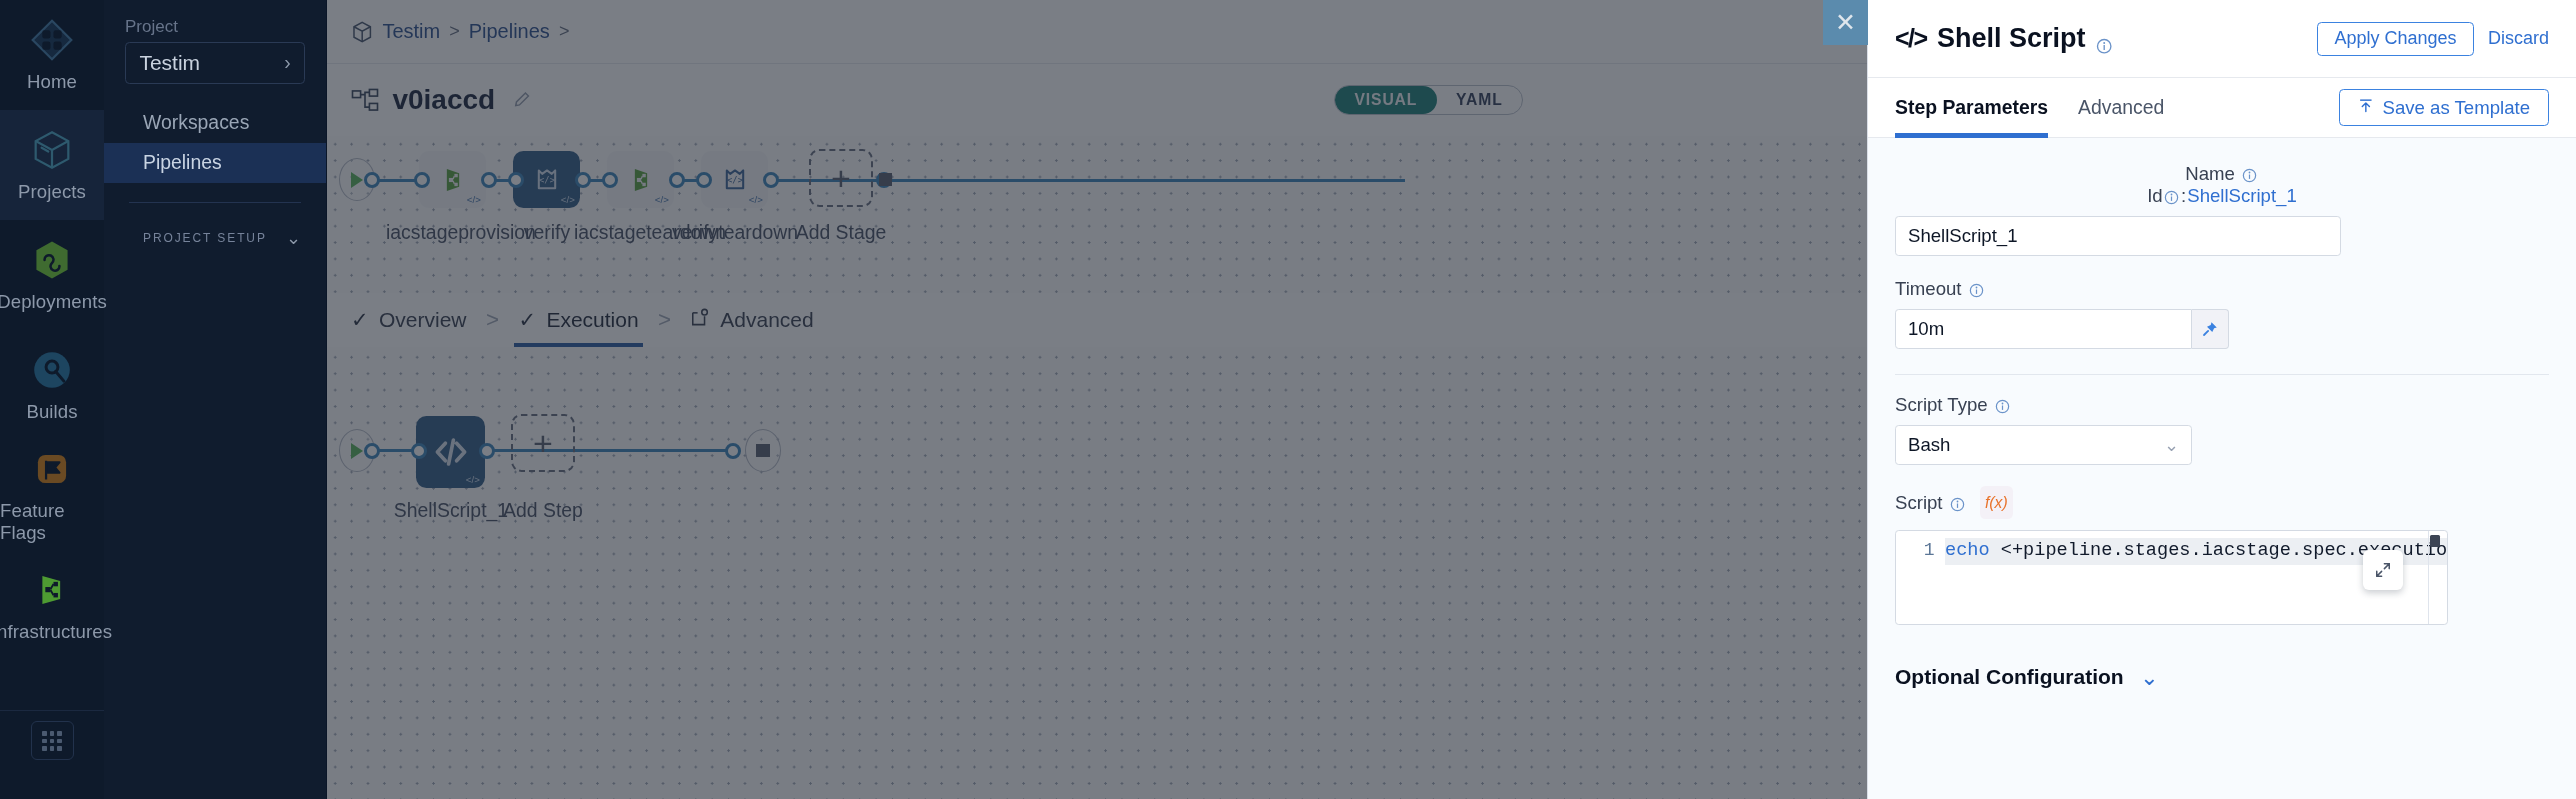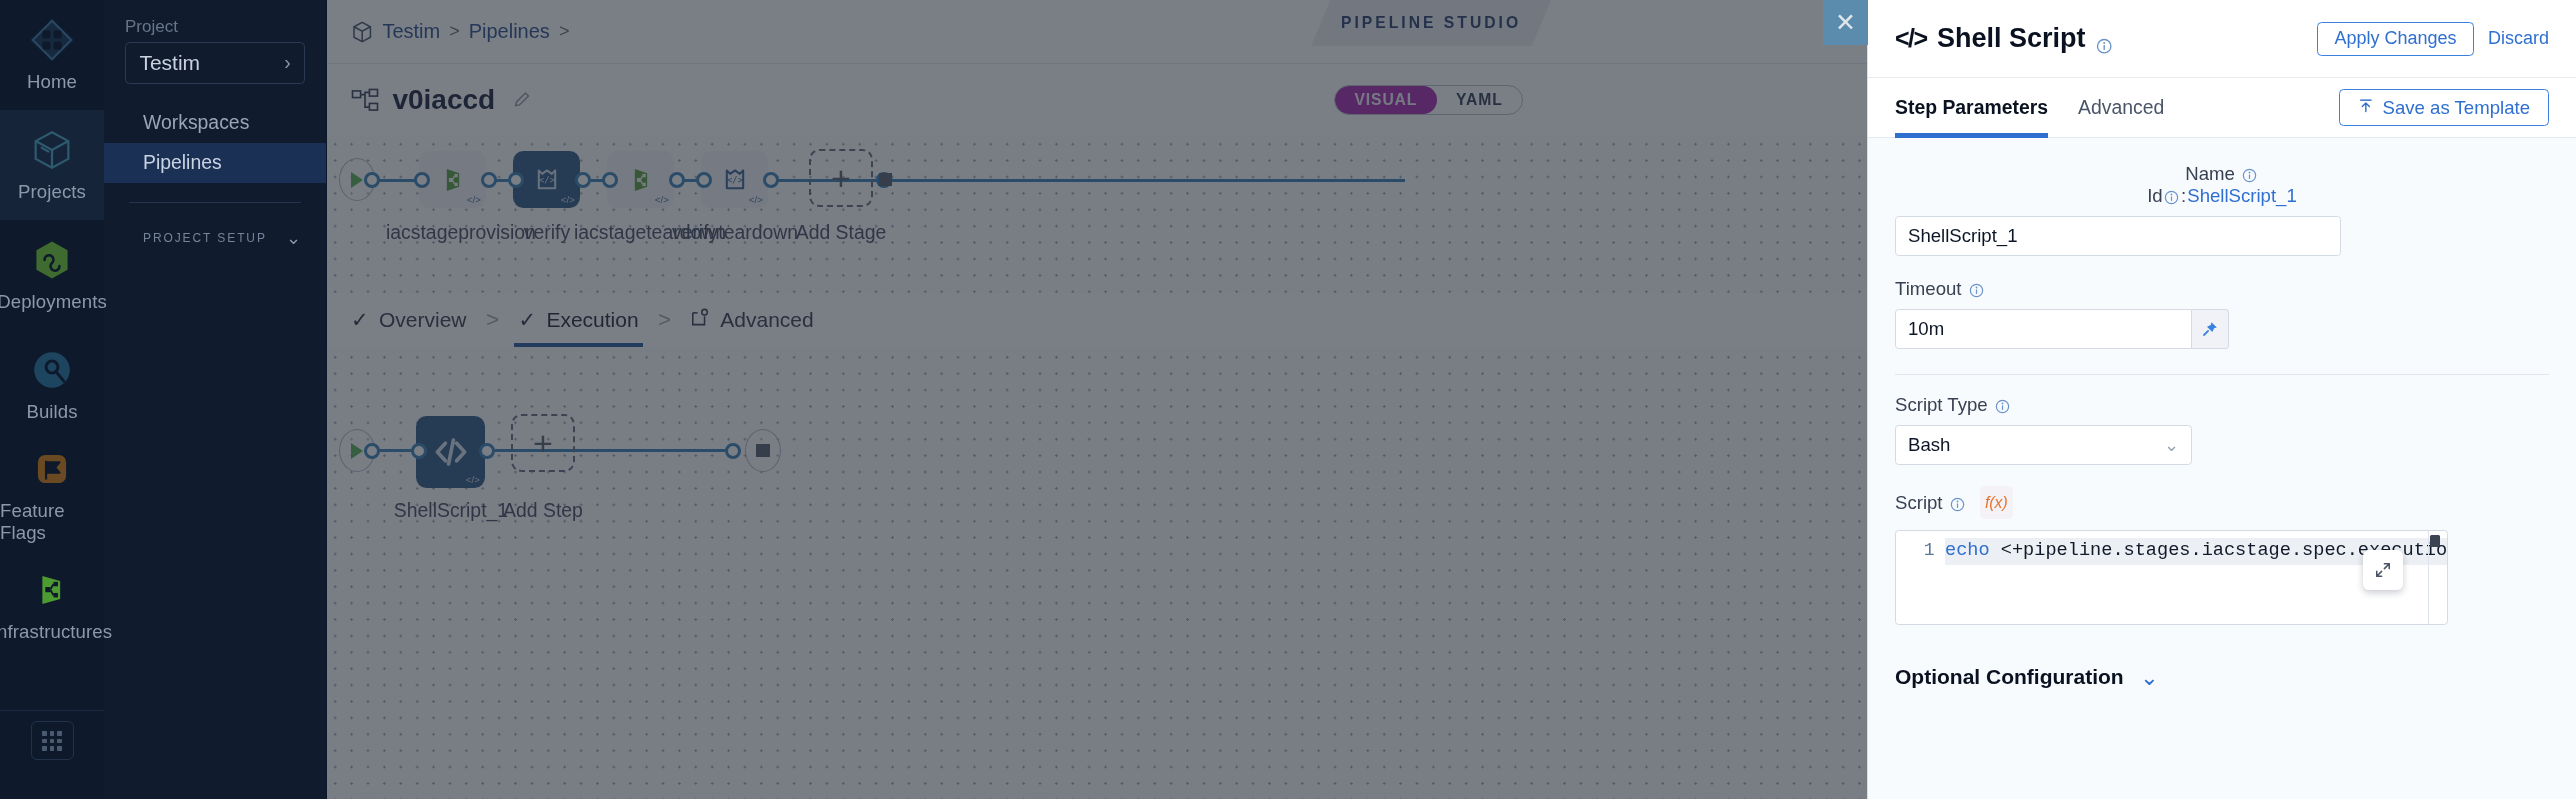--- a/index.html
+++ b/index.html
@@ -80,21 +80,21 @@
   .pipe-title { font-size:28px; font-weight:700; color:#0b1730; margin-left:13.4px; }
   .pencil { margin-left:16.4px; width:19.4px;height:19.4px; cursor:pointer; }
   .vy-toggle {
     position:absolute; left:1007px; height:30px; display:flex;
     border:0.7px solid #b6bdc9; border-radius:15px; overflow:hidden; cursor:pointer;
   }
   .vy {
     display:flex;align-items:center;justify-content:center; font-size:15.7px;
     font-weight:700; letter-spacing:0.9px; padding: 0 19.4px; color:#273450;
   }
-  .vy.on { background:#a21caf; color:#f1f3f6; border-radius:15px; }
+  .vy.on { background:#0f766e; color:#f1f3f6; border-radius:15px; }
 
   
   .canvas {
     position:absolute; left:0; top:136px; right:0; bottom:0;
     background-color:#fbfbfc;
     background-image: radial-gradient(#9aa3b2 1px, transparent 1px);
     background-size: 16.4px 16.4px;
   }
   .stagerow { position:absolute; left:0; top:0; width:100%; height:201px; }
   .steprow  { position:absolute; left:0; top:224px; width:100%; height:224px; }
@@ -358,21 +358,20 @@
           <svg viewBox="0 0 30 32" width="22.4" height="24">
             <path d="M15 3 L26 9 L26 23 L15 29 L4 23 L4 9 Z" fill="none" stroke="#3b4a63" stroke-width="2"></path>
             <path d="M4 9 L15 15 L26 9 M15 15 L15 29" fill="none" stroke="#3b4a63" stroke-width="2"></path>
           </svg>
         </span>
         <a>Testim</a>
         <span class="sep">&gt;</span>
         <a>Pipelines</a>
         <span class="sep">&gt;</span>
       </div>
-      <div class="studio-badge">PIPELINE STUDIO</div>
     </div>
 
     <div class="titlebar">
       <span class="pipe-ico">
         <svg viewBox="0 0 38 34" width="28" height="25">
           <rect x="2" y="4" width="11" height="9" fill="none" stroke="#2b3a52" stroke-width="2.2"></rect>
           <rect x="25" y="2" width="11" height="9" fill="none" stroke="#2b3a52" stroke-width="2.2"></rect>
           <rect x="25" y="21" width="11" height="9" fill="none" stroke="#2b3a52" stroke-width="2.2"></rect>
           <path d="M13 9 L19 9 L19 6 L25 6 M19 9 L19 26 L25 26" fill="none" stroke="#2b3a52" stroke-width="2.2"></path>
         </svg>

